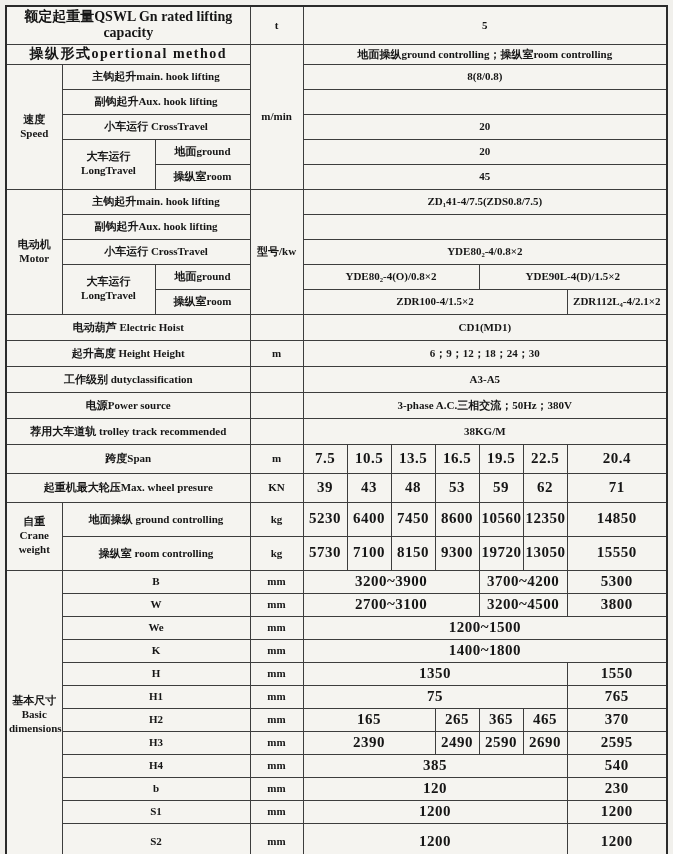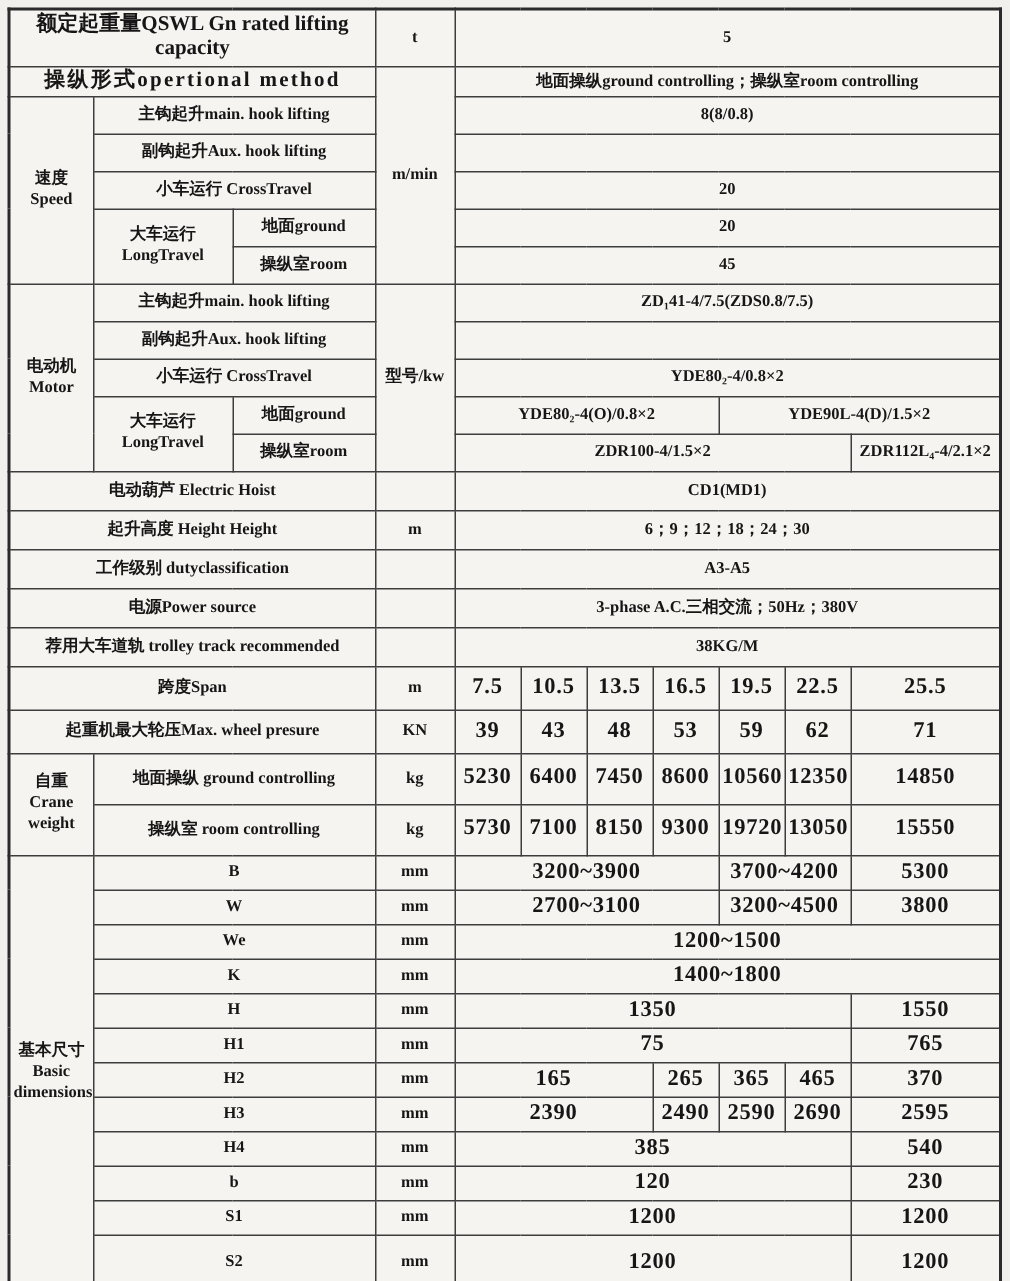--- a/index.html
+++ b/index.html
@@ -155,21 +155,21 @@
 
   <tr style="height:29px">
     <td colspan="3">跨度Span</td>
     <td>m</td>
     <td class="num">7.5</td>
     <td class="num">10.5</td>
     <td class="num">13.5</td>
     <td class="num">16.5</td>
     <td class="num">19.5</td>
     <td class="num">22.5</td>
-    <td class="num">25.5</td>
+    <td class="num">20.4</td>
   </tr>
 
   <tr style="height:29px">
     <td colspan="3">起重机最大轮压Max. wheel presure</td>
     <td>KN</td>
     <td class="num">39</td>
     <td class="num">43</td>
     <td class="num">48</td>
     <td class="num">53</td>
     <td class="num">59</td>

